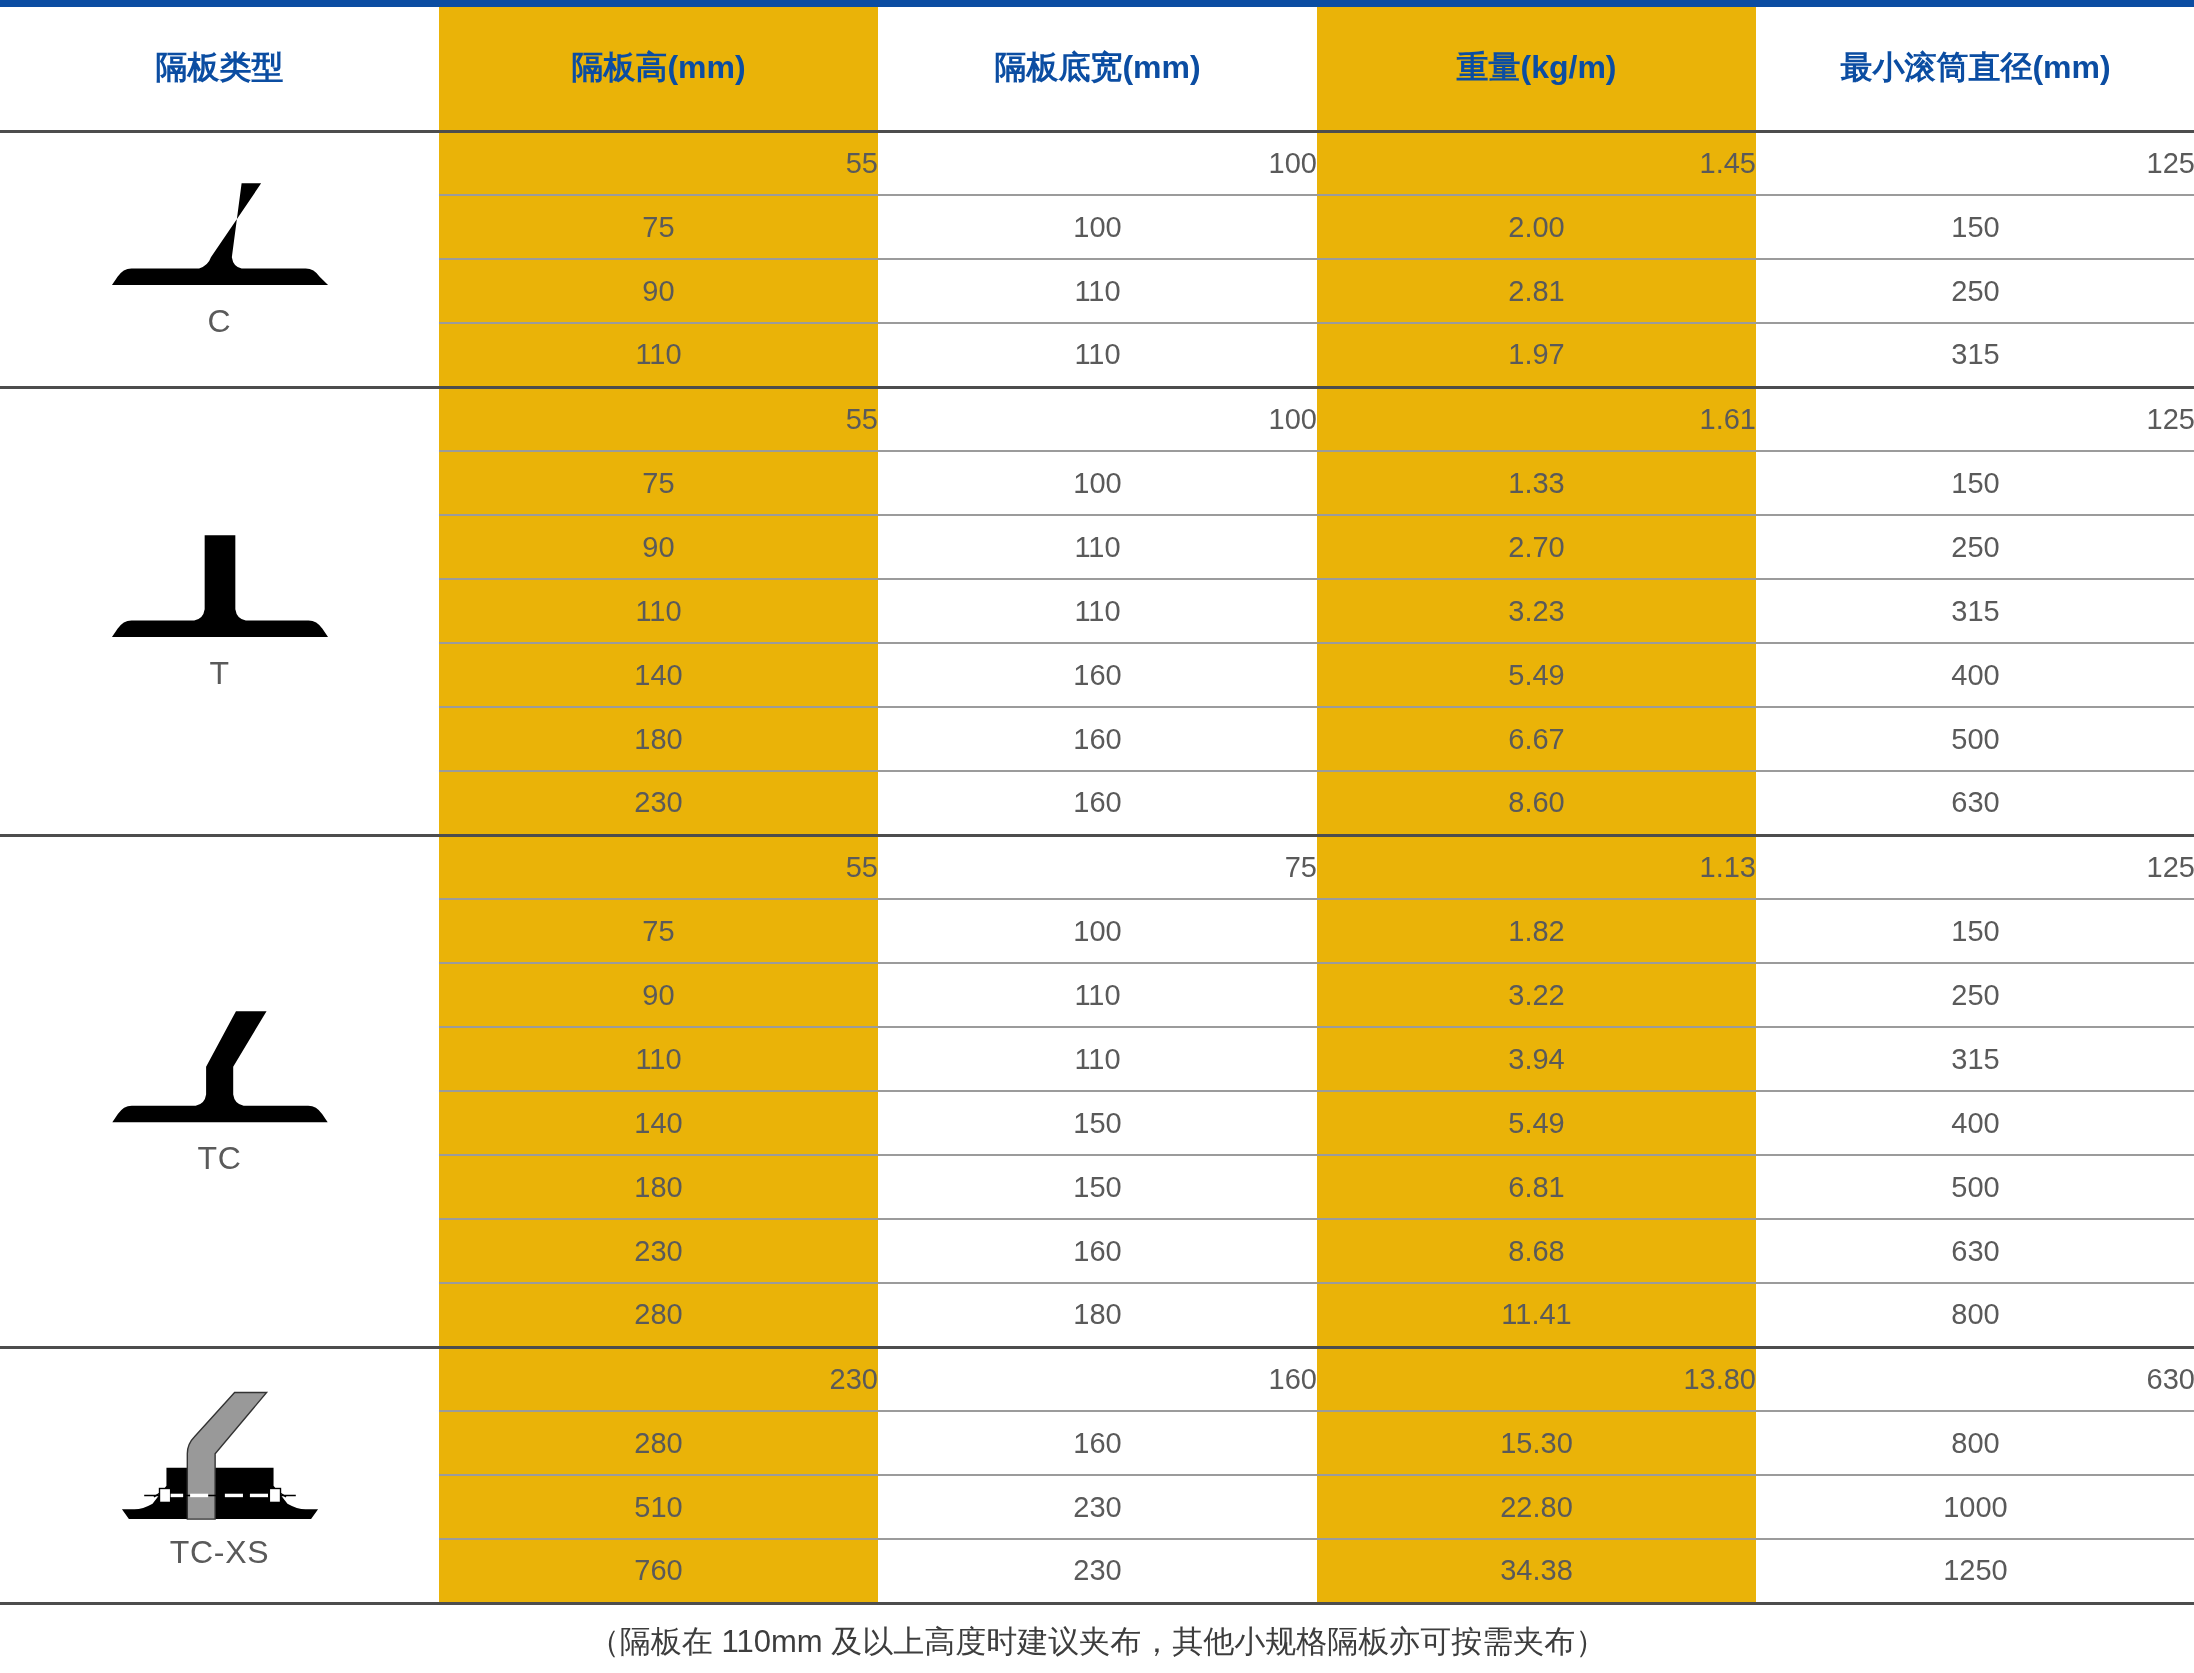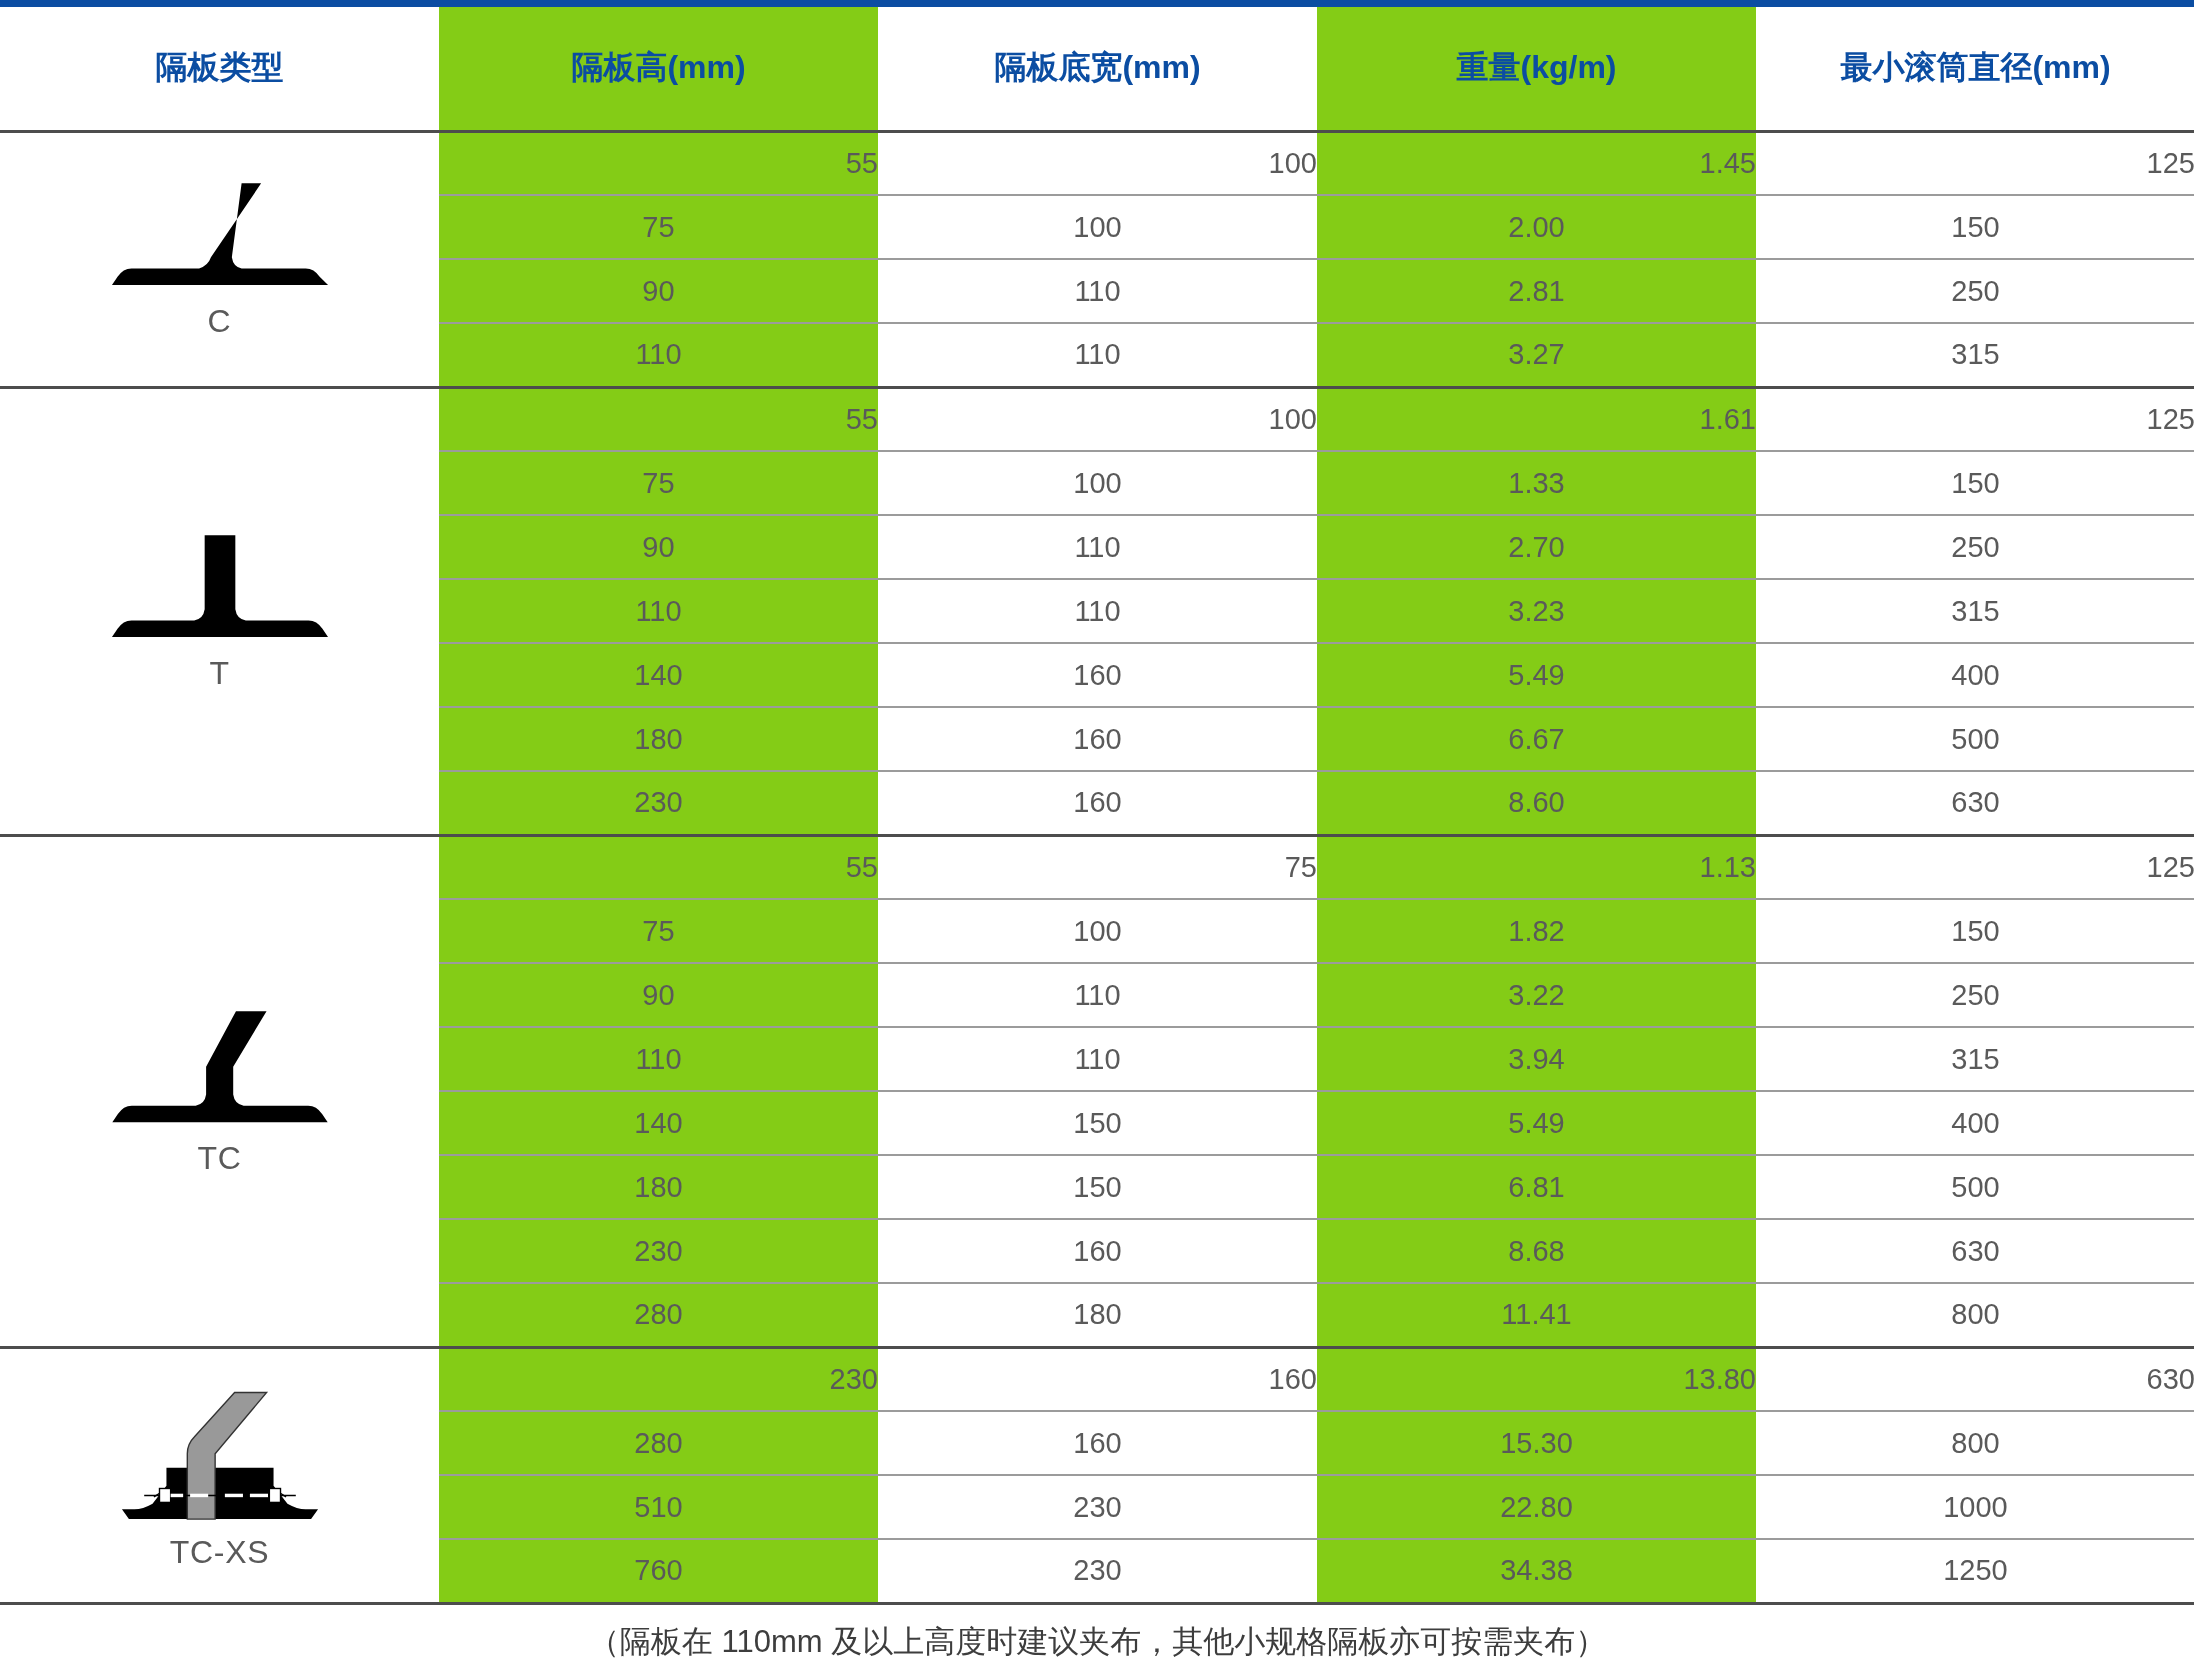--- a/index.html
+++ b/index.html
@@ -26,21 +26,21 @@
   thead th {
     height:124px;
     font-size:32px;
     font-weight:700;
     color:#0b4da2;
     text-align:center;
     vertical-align:middle;
     border:0;
     padding:12px;
   }
-  th.blue, td.blue { background:#84cc16; }
+  th.blue, td.blue { background:#eab308; }
   th.white, td.white { background:#ffffff; }
 
   
   tbody td {
     height:64px;
     font-size:29px;
     color:#5a5a5a;
     text-align:center;
     vertical-align:middle;
     padding:0;
@@ -126,21 +126,21 @@
         </tr>
         <tr>
           <td class="blue">90</td>
           <td class="white">110</td>
           <td class="blue">2.81</td>
           <td class="white">250</td>
         </tr>
         <tr>
           <td class="blue">110</td>
           <td class="white">110</td>
-          <td class="blue">3.27</td>
+          <td class="blue">1.97</td>
           <td class="white">315</td>
         </tr>
         <tr class="group-start">
           <td class="profile" rowspan="7">
             <div class="profile-wrap">
               <svg id="profile-t-icon" class="profile-svg" width="230" height="123" viewBox="0 0 330 176" xmlns="http://www.w3.org/2000/svg">
     <path d="M143 6 L187 6 L187 112 Q189 126 202 128 L292 128 Q304 128 312 140 L320 152 L10 152 L18 140 Q26 128 38 128 L128 128 Q141 126 143 112 Z" fill="#000000"></path>
   </svg>
               <div class="profile-label">T</div>
             </div>

